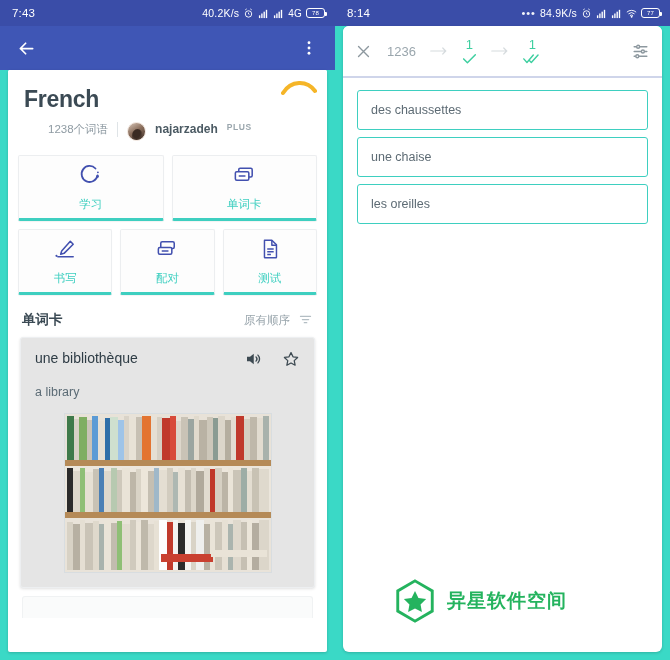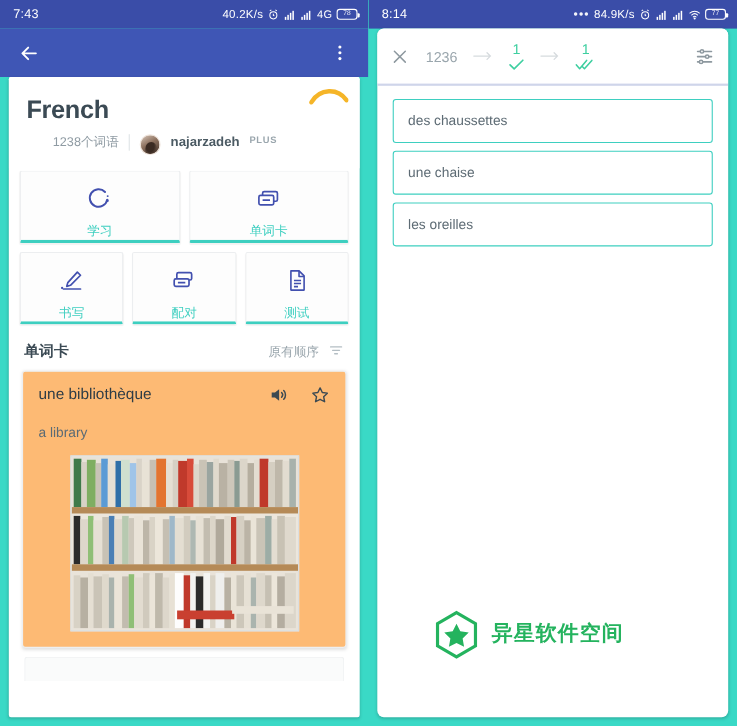--- a/index.html
+++ b/index.html
@@ -76,36 +76,36 @@
   }
   .author { color: #4b5a63; font-weight: bold; font-size: 12px; }
   .plus-badge { font-size: 8.5px; color: #9aa6ad; letter-spacing: .6px; font-weight: bold; }
 
   .cards-grid { padding: 2px 10px 0 10px; }
   .row { display: flex; gap: 8px; margin-bottom: 8px; }
   .mode-card {
     flex: 1 1 0; background: #fdfdfd; border: 1px solid #eceef0;
     border-bottom: 3px solid #3ecfc0;
     border-radius: 2px; height: 66px;
-    display: flex; flex-direction: column; align-items: center; justify-content: flex-end;
+    display: flex; flex-direction: column; align-items: center; justify-content: center;
     gap: 9px; cursor: pointer;
     box-shadow: 0 1px 1px rgba(0,0,0,.05);
   }
   .mode-card .mi { width: 26px; height: 26px; display: flex; align-items: center; justify-content: center; }
   .mode-card .ml { font-size: 11.5px; color: #3ecfc0; }
 
   .section-head {
     display: flex; align-items: center; justify-content: space-between;
     padding: 8px 14px 8px 14px;
   }
   .section-title { font-size: 13.5px; color: #3b4a54; font-weight: bold; }
   .section-right { display: flex; align-items: center; gap: 8px; color: #9aa6ad; font-size: 11.5px; cursor: pointer; }
 
   .flashcard {
-    margin: 0 12px; background: #fdba74; border: 1px solid #edeff1; border-radius: 3px;
+    margin: 0 12px; background: #e5e5e5; border: 1px solid #edeff1; border-radius: 3px;
     box-shadow: 0 1px 3px rgba(0,0,0,.12); padding: 12px 14px 14px 14px;
   }
   .fc-top { display: flex; align-items: flex-start; justify-content: space-between; }
   .fc-term { font-size: 14px; color: #2e3c45; }
   .fc-actions { display: flex; align-items: center; gap: 20px; }
   .fc-def { margin-top: 13px; font-size: 12.5px; color: #5b6b75; }
   .fc-img {
     margin: 14px auto 0 auto; width: 208px; height: 160px; border: 1px solid #d8dde0;
     position: relative; overflow: hidden; background: #efe9df;
   }
@@ -140,21 +140,21 @@
   .socks-wrap { margin-top: 14px; width: 160px; height: 135px; }
   .answers { padding: 12px 14px 14px 14px; display: flex; flex-direction: column; gap: 7px; }
   .answer {
     border: 1px solid #3ecfc0; border-radius: 3px; height: 40px;
     display: flex; align-items: center; padding: 0 13px;
     font-size: 12.5px; color: #5d6b74; background: #fff; cursor: pointer;
   }
 
   
   .watermark {
-    position: absolute; left: 392px; top: 554px; display: flex; align-items: center;
+    position: absolute; left: 392px; top: 578px; display: flex; align-items: center;
     gap: 9px; pointer-events: none;
   }
   .wm-hex { width: 46px; height: 46px; }
   .wm-text { display: flex; flex-direction: column; gap: 1px; }
   .wm-cn { font-size: 19px; font-weight: bold; color: #24b35e; letter-spacing: 1px; line-height: 1.05; }
   .wm-url { font-size: 15px; font-weight: bold; color: #24b35e; letter-spacing: 3px; line-height: 1.05; }
 </style>
 </head>
 <body>
 

